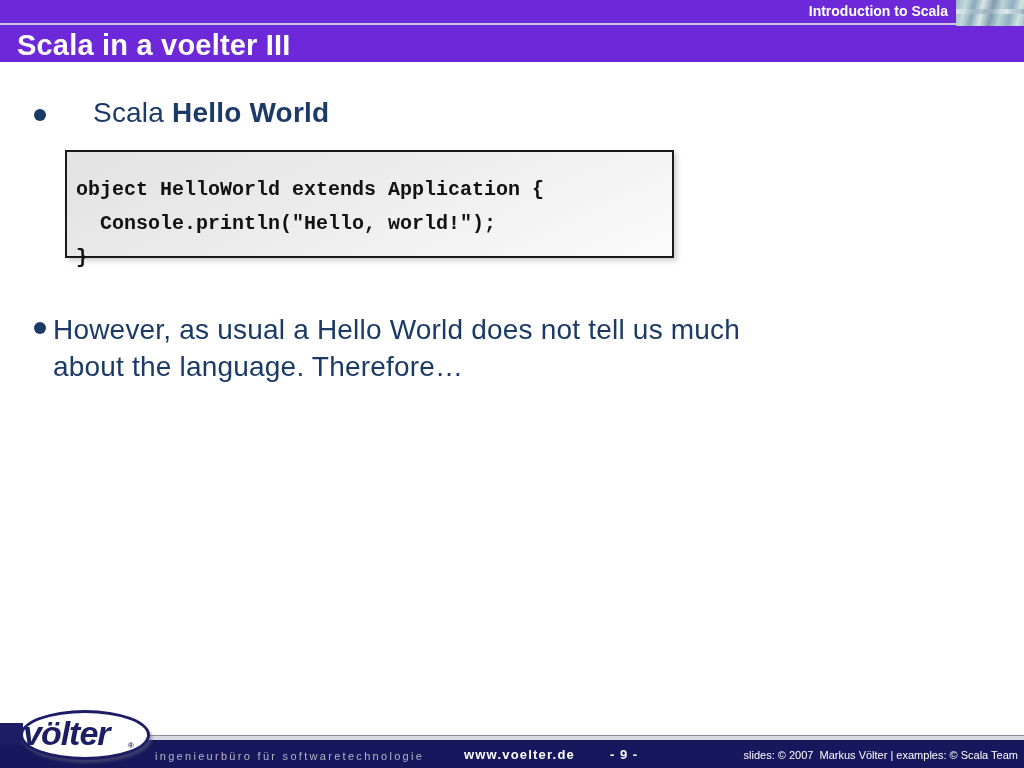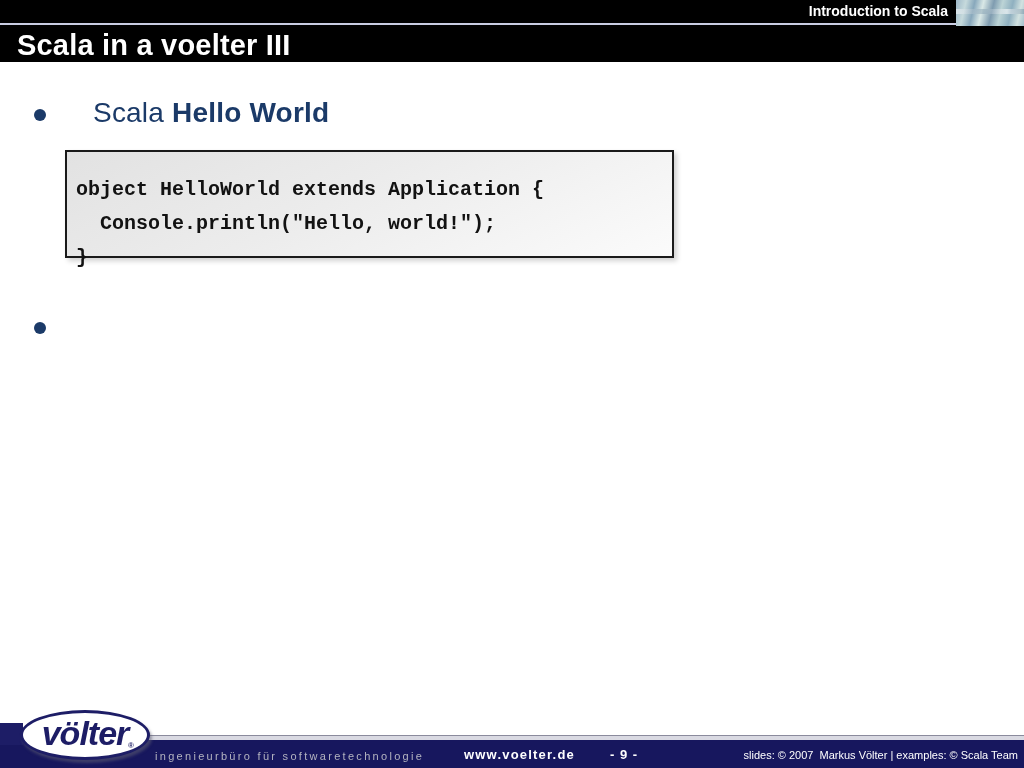--- a/index.html
+++ b/index.html
@@ -4,21 +4,21 @@
 <style>
   * { margin:0; padding:0; box-sizing:border-box; }
   html,body { width:1024px; height:768px; }
   body {
     font-family:"Liberation Sans","DejaVu Sans",sans-serif;
     background:#ffffff; position:relative; overflow:hidden;
   }
   .slide { position:absolute; top:0; left:0; width:1024px; height:768px; background:#fff; overflow:hidden; }
 
   
-  .header-bar { position:absolute; top:0; left:0; width:1024px; height:62px; background:#000000; }
+  .header-bar { position:absolute; top:0; left:0; width:1024px; height:62px; background:#6d28d9; }
   .header-rule { position:absolute; top:23px; left:0; width:1024px; height:2px; background:#C9CDE2; }
   .context-label {
     position:absolute; top:3px; right:76px; color:#ffffff;
     font-size:14px; font-weight:bold; white-space:pre;
   }
   .thumb {
     position:absolute; top:0; right:0; width:68px; height:26px; z-index:2;
     background:linear-gradient(103deg,#9db8c8 0%,#c6dadc 14%,#88a8bc 26%,#d9e8e6 38%,#7f9cb0 52%,#bcd4d6 64%,#8fb0c0 78%,#d2e2e0 90%,#a3bfcc 100%);
   }
   .thumb::after {
@@ -79,21 +79,21 @@
     position:absolute; right:6px; top:749px; color:#ffffff;
     font-size:11px; font-weight:normal; white-space:pre;
   }
 
   
   .logo-square { position:absolute; left:0; top:723px; width:23px; height:22px; background:#1D1D66; z-index:4; }
   .logo-ellipse {
     position:absolute; left:20px; top:710px; width:130px; height:50px;
     background:#ffffff; border:3px solid #1D1D66; border-radius:50%;
     box-shadow:2px 3px 3px rgba(95,95,115,0.55);
-    z-index:5; display:flex; align-items:center; justify-content:center;
+    z-index:5; display:flex; align-items:center; 
   }
   .logo-text {
     font-size:34px; font-weight:bold; font-style:italic;
     color:#1D1D66; letter-spacing:-1px; margin-top:-4px; white-space:pre;
   }
   .logo-mark {
     position:absolute; right:13px; bottom:7px; font-size:8px;
     font-style:normal; font-weight:bold; color:#1D1D66;
   }
 </style>
@@ -112,20 +112,24 @@
   <span class="bullet-dot dot-1"></span>
   <div class="bullet1-text"><span>Scala </span><b>Hello World</b></div>
 
   <div class="code-box">
     <div class="code-line">object HelloWorld extends Application {</div>
     <div class="code-line">  Console.println("Hello, world!");</div>
     <div class="code-line">}</div>
   </div>
 
   <span class="bullet-dot dot-2"></span>
+  <div class="bullet2-text">
+    <div class="line">However, as usual a Hello World does not tell us much</div>
+    <div class="line">about the language. Therefore…</div>
+  </div>
 
   <div class="footer-rule-dark"></div>
   <div class="footer-rule-light"></div>
   <div class="footer-bar"></div>
 
   <span class="footer-tagline">ingenieurbüro für softwaretechnologie</span>
   <span class="footer-website">www.voelter.de</span>
   <span class="footer-page">- 9 -</span>
   <span class="footer-credits">slides: © 2007  Markus Völter | examples: © Scala Team</span>
 

